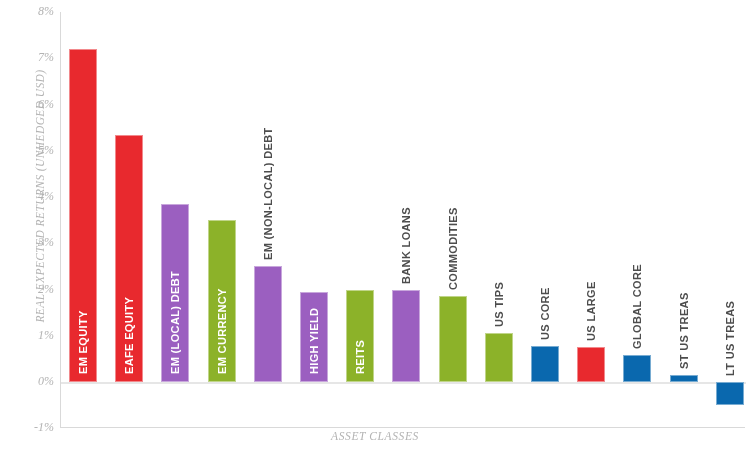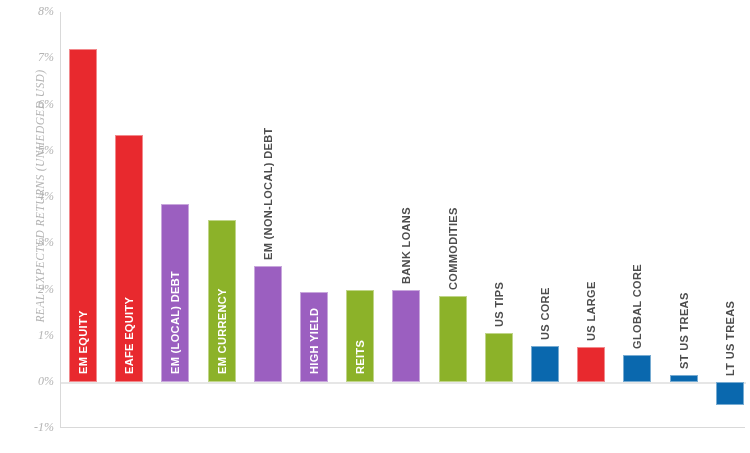--- a/index.html
+++ b/index.html
@@ -142,14 +142,15 @@
           <div class="bar" style="background: rgb(10, 104, 174); top: 363.062px; height: 6.9375px;"></div>
           <div class="bar-label outside" style="top: 357.062px; margin-left: -6px;">ST US TREAS</div>
         </div>
         <div class="bar-slot" style="left: 654.8px; width: 28px;">
           <div class="bar" style="background: rgb(10, 104, 174); top: 370px; height: 23.125px;"></div>
           <div class="bar-label outside" style="top: 364px; margin-left: -6px;">LT US TREAS</div>
         </div>
       </div>
   </div>
 
+  <div class="xlabel">ASSET CLASSES</div>
 
 </div>
 
 </body></html>

